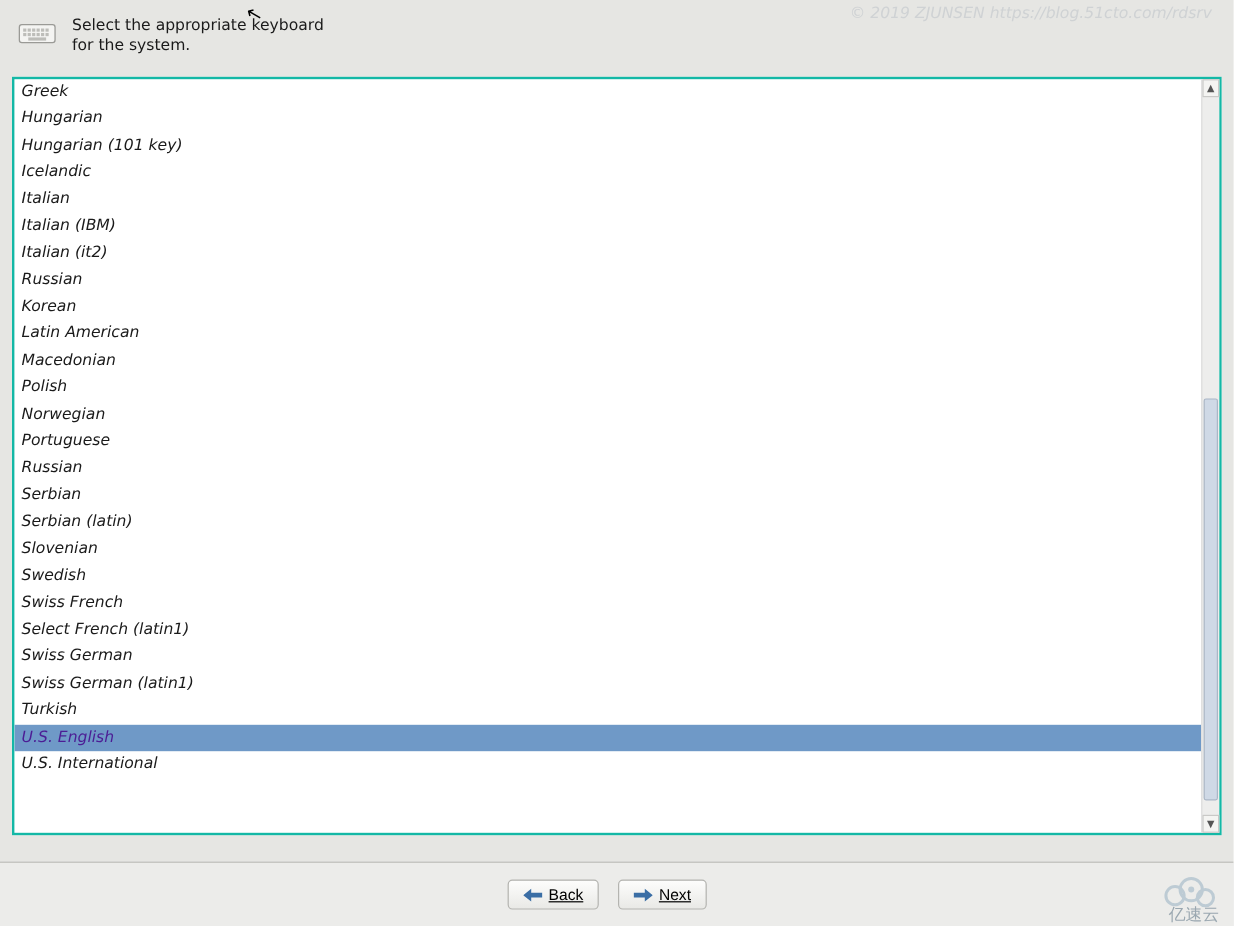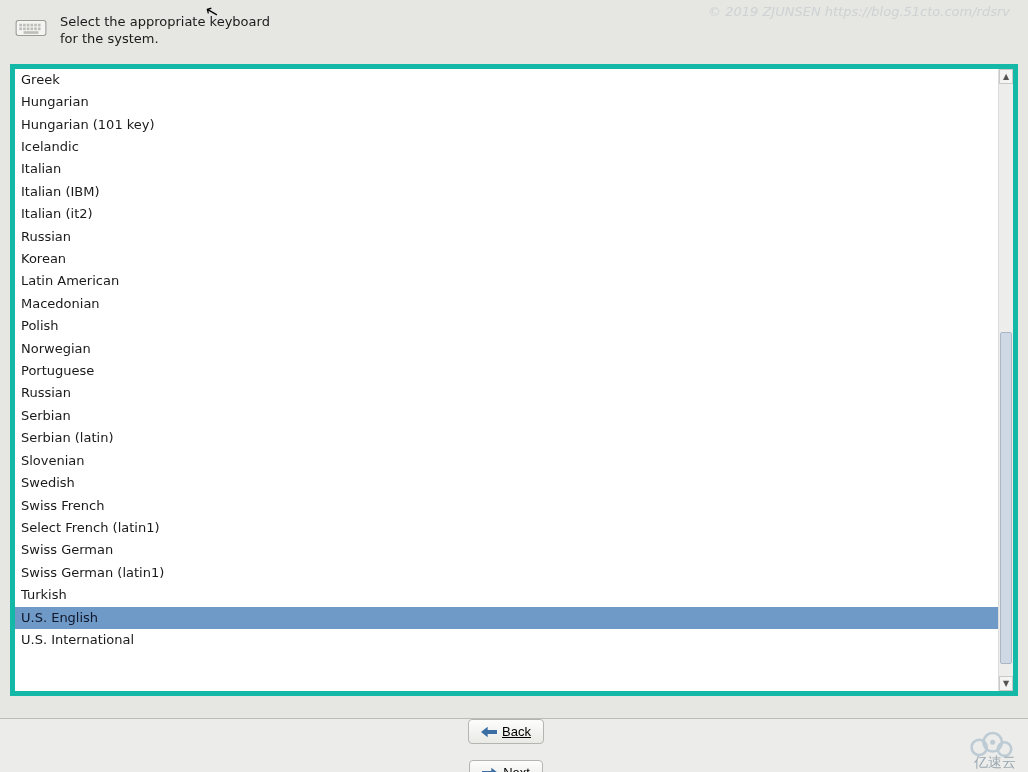--- a/index.html
+++ b/index.html
@@ -37,40 +37,41 @@
     .header {
       display: flex;
       align-items: flex-start;
       padding: 14px 14px 8px 14px;
       gap: 12px;
     }
     .kb-icon svg { width: 34px; height: 28px; }
     .header-text { max-width: 220px; line-height: 1.3; }
     .list-wrap {
       margin: 8px 10px 0 10px;
-      border: 5px solid #14b8a6;
+      border: 2px solid #14b8a6;
       background: #fff;
       height: 632px;
       display: flex;
+      font-style: italic;
     }
     .list {
       flex: 1;
       overflow: hidden;
       list-style: none;
     }
     .list li {
       padding: 2px 6px;
       line-height: 18.4px;
       font-size: 13px;
       cursor: default;
       white-space: nowrap;
     }
     .list li.selected {
       background: #6f99c7;
-      color: #0f172a;
+      color: #4c1d95;
     }
     .list-scrollbar {
       width: 15px;
       background: #ededec;
       border-left: 1px solid #dcdcdc;
       display: flex;
       flex-direction: column;
       align-items: stretch;
     }
     .sb-btn {
@@ -93,25 +94,24 @@
       border: 1px solid #aab6c6;
       border-radius: 2px;
     }
     .footer {
       position: absolute;
       left: 0; right: 0; bottom: 0;
       height: 54px;
       border-top: 1px solid #bcbcb9;
       background: #ececea;
       display: flex;
-      justify-content: flex-start;
+      justify-content: center;
       align-items: center;
       gap: 16px;
       padding-right: 16px;
-      flex-direction: column;
     }
     .btn {
       display: inline-flex;
       align-items: center;
       gap: 5px;
       padding: 4px 12px;
       min-width: 64px;
       background: linear-gradient(#fdfdfc, #e9e9e6);
       border: 1px solid #b4b4b0;
       border-radius: 4px;

